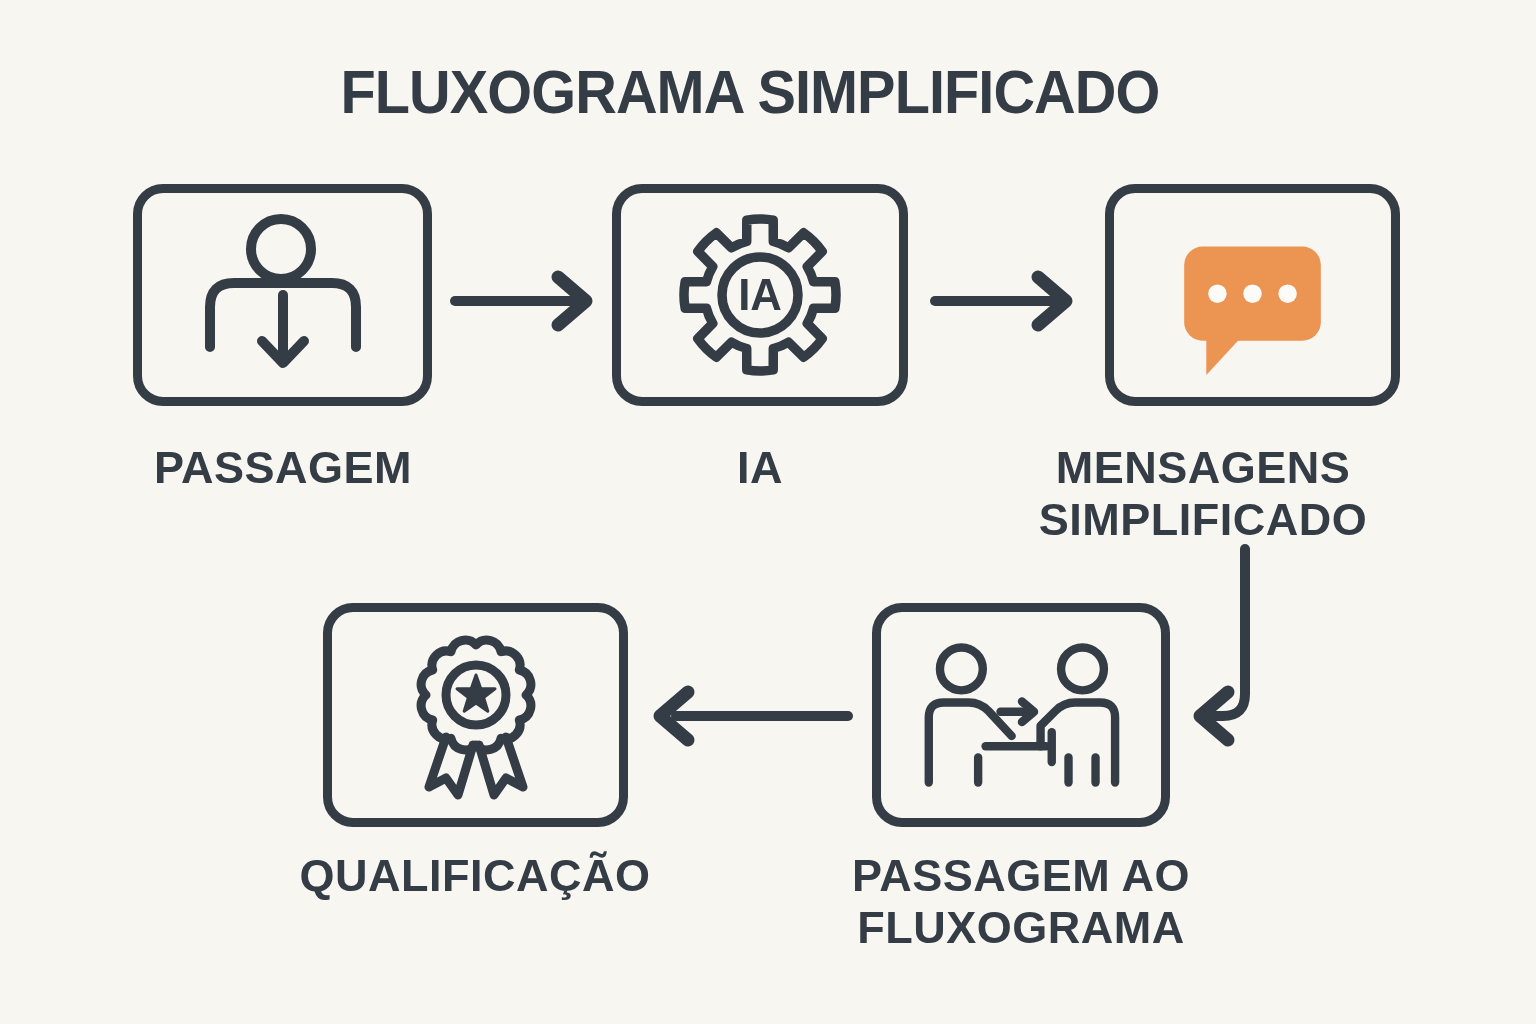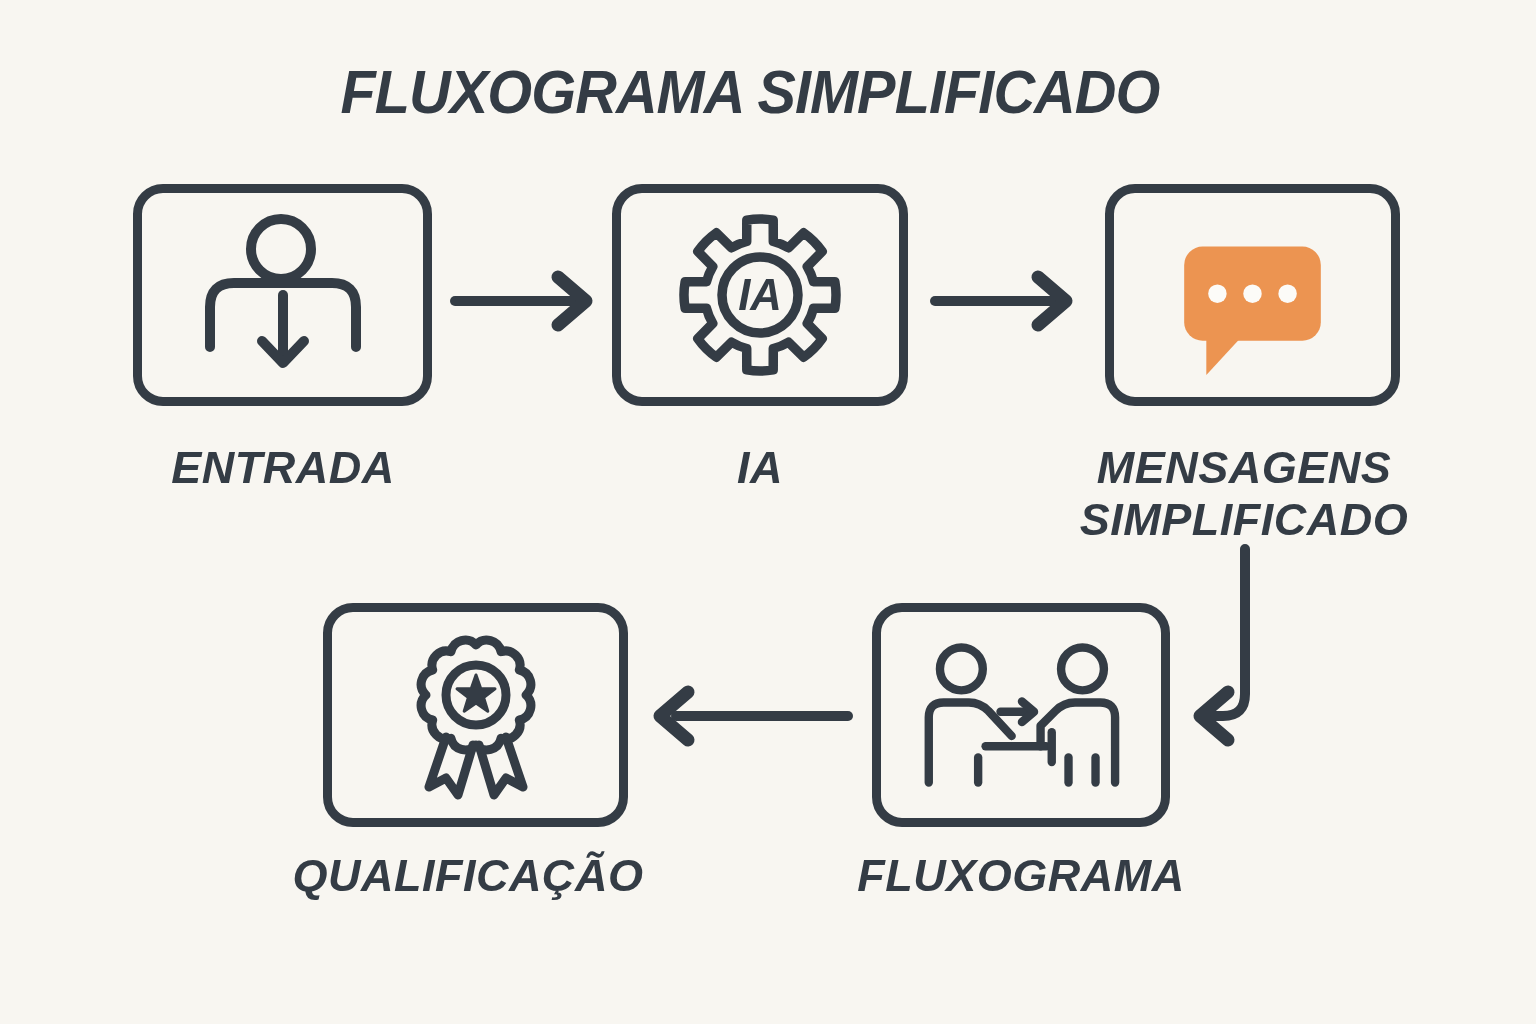--- a/index.html
+++ b/index.html
@@ -8,21 +8,20 @@
     --orange:#EC9451;
   }
   html,body{margin:0;padding:0;background:var(--bg);}
   .stage{
     position:relative;
     width:1536px;height:1024px;
     background:var(--bg);
     overflow:hidden;
     font-family:"Liberation Sans", sans-serif;
     color:var(--ink);
-    font-style:italic;
   }
   .title{
     position:absolute;
     top:56px;left:0;width:1500px;
     text-align:center;
     font-size:62px;
     font-weight:700;
     letter-spacing:-1px;
     transform:scaleX(.93);
     transform-origin:50% 50%;
@@ -49,22 +48,22 @@
     text-align:center;
     font-size:45px;
     font-weight:700;
     line-height:52px;
     letter-spacing:.5px;
     color:var(--ink);
     white-space:nowrap;
   }
   .label-entrada      {left:83px;  top:442px; width:400px;}
   .label-segmentacao  {left:560px; top:442px; width:400px;}
-  .label-mensagens    {left:1014px;top:442px; width:460px;}
-  .label-qualificacao {left:268px; top:850px; width:400px;text-align:center;}
+  .label-mensagens    {left:973px;top:442px; width:460px;}
+  .label-qualificacao {left:275px; top:850px; width:400px;text-align:center;}
   .label-passagem     {left:821px; top:850px; width:400px;}
   .arrows{
     position:absolute;left:0;top:0;width:1536px;height:1024px;
     pointer-events:none;
   }
   .stroke{stroke:var(--ink);fill:none;stroke-linecap:round;stroke-linejoin:round;}
   svg text{font-family:"Liberation Sans", sans-serif;}
 </style>
 </head>
 <body>
@@ -142,33 +141,34 @@
       <path class="stroke" stroke-width="9" d="M 51,72 L 51,45"></path>
       <path class="stroke" stroke-width="9" d="M 80,72 L 80,45"></path>
       <g>
         <path class="stroke" stroke-width="9" d="M -22,-4 L 8,-4"></path>
         <path class="stroke" stroke-width="9" d="M 1,-15 L 14,-4 L 1,7"></path>
       </g>
     </svg>
   </div>
 
   <div class="label label-entrada">
-    <div>ENTRADA</div>
+    <div>PASSAGEM</div>
   </div>
   <div class="label label-segmentacao">
     <div>IA</div>
   </div>
   <div class="label label-mensagens">
     <div>MENSAGENS</div>
     <div>SIMPLIFICADO</div>
   </div>
   <div class="label label-qualificacao">
     <div>QUALIFICAÇÃO</div>
   </div>
   <div class="label label-passagem">
+    <div>PASSAGEM AO</div>
     <div>FLUXOGRAMA</div>
   </div>
 
   <svg class="arrows" viewBox="0 0 1536 1024">
     <g>
       <path class="stroke" stroke-width="10" d="M 455,301 L 574,301"></path>
       <path class="stroke" stroke-width="13" d="M 558,277 L 586,301 L 558,325"></path>
     </g>
     <g>
       <path class="stroke" stroke-width="10" d="M 935,301 L 1054,301"></path>

